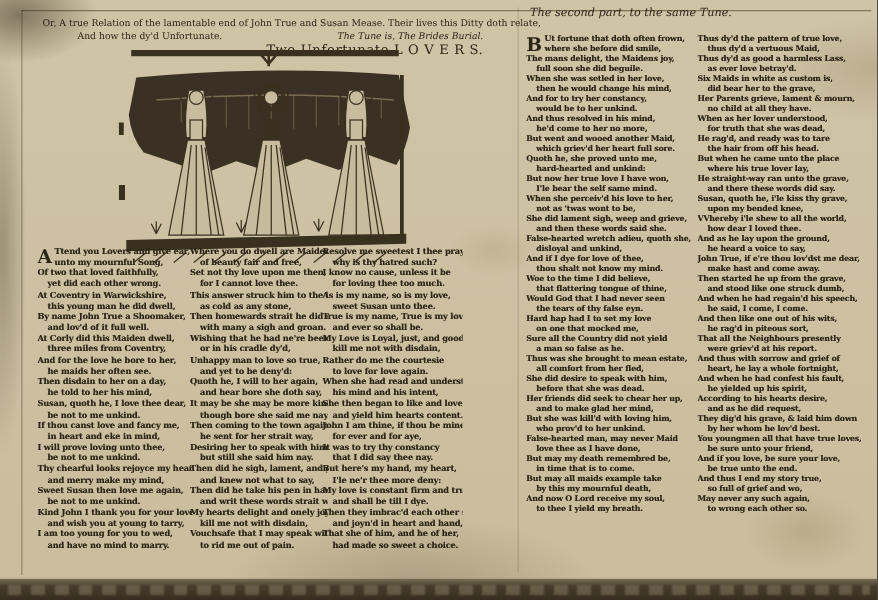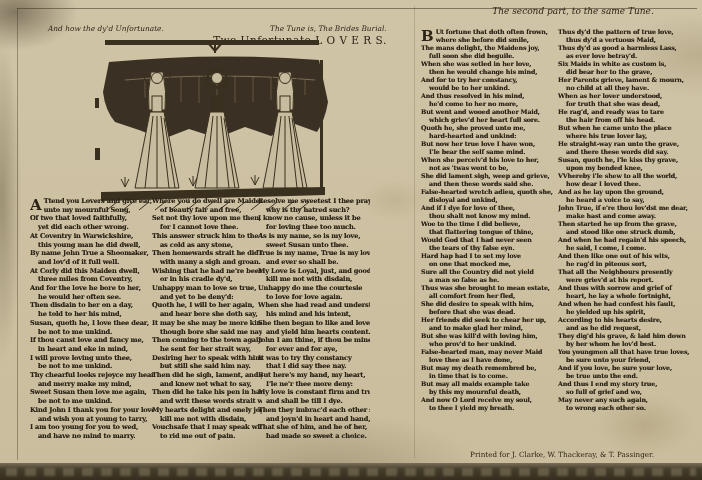--- a/index.html
+++ b/index.html
@@ -19,23 +19,23 @@
   .rule-left{position:absolute;left:17px;top:8px;width:1px;height:452px;background:rgba(62,52,34,.4);}
   .rule-mid{position:absolute;left:414px;top:6px;width:1px;height:452px;background:rgba(62,52,34,.18);}
   .bottom-strip{position:absolute;left:0;right:0;bottom:0;height:17px;
     background:linear-gradient(#7a6f58,#453d2c 35%,#352e1e);}
   .bottom-strip::after{content:"";position:absolute;left:6px;right:6px;top:5px;height:8px;
     background:repeating-linear-gradient(90deg, rgba(196,184,146,.28) 0 11px, transparent 11px 19px);
     filter:blur(1px);}
   .main-title{position:absolute;left:150px;top:2px;width:300px;text-align:center;
     font-size:10.5px;letter-spacing:.5px;white-space:nowrap;margin-top:32px;}
   .sub1{position:absolute;left:34px;top:14px;font-size:7.4px;white-space:nowrap;}
-  .sub2{position:absolute;left:48px;top:24px;font-size:7.4px;white-space:nowrap;font-style:italic;}
+  .sub2{position:absolute;left:62px;top:24px;font-size:7.4px;white-space:nowrap;}
   .tune{position:absolute;left:270px;top:24px;font-size:7.4px;font-style:italic;white-space:nowrap;}
-  .second-part{position:absolute;left:448px;top:6px;width:250px;text-align:center;
+  .second-part{position:absolute;left:424px;top:6px;width:250px;
     font-size:9px;font-style:italic;white-space:nowrap;}
   .imprint{position:absolute;left:428px;top:450px;width:268px;text-align:center;
     font-size:7.2px;white-space:nowrap;}
   .woodcut{position:absolute;left:95px;top:40px;width:237px;height:172px;}
   .col{position:absolute;overflow:hidden;}
   .col .line{white-space:nowrap;font-weight:700;letter-spacing:-.15px;
     text-shadow:0 0 .3px rgba(44,36,23,.55);}
   .col.leftpart .line{font-size:6.6px;line-height:8.7px;}
   .col.rightpart .line{font-size:6.3px;line-height:8px;}
   .line.ind{padding-left:8px;}
@@ -51,20 +51,21 @@
 </head>
 <body>
 
 <div class="sheet">
 
   <div class="rule-top"></div>
   <div class="rule-left"></div>
   <div class="rule-mid"></div>
 
   <div class="main-title">Two Unfortunate L O V E R S.</div>
+  <div class="sub1">Or,  A true Relation of the lamentable end of John True and Susan Mease.   Their lives this Ditty doth relate,</div>
   <div class="sub2">And how the dy'd Unfortunate.</div>
   <div class="tune">The Tune is, The Brides Burial.</div>
   <div class="second-part">The second part,  to the same Tune.</div>
 
   <svg class="woodcut" viewBox="0 0 237 172">
 
     <rect x="10" y="0" width="214" height="5" fill="#39301f"></rect>
     <rect x="0" y="58" width="4" height="10" fill="#39301f"></rect>
     <rect x="0" y="108" width="5" height="12" fill="#39301f"></rect>
 
@@ -146,21 +147,21 @@
       <div class="line ind">unto my mournful Song,</div>
       <div class="line">Of two that loved faithfully,</div>
       <div class="line ind">yet did each other wrong.</div>
       <div class="line gap">At Coventry in Warwickshire,</div>
       <div class="line ind">this young man he did dwell,</div>
       <div class="line">By name John True a Shoomaker,</div>
       <div class="line ind">and lov'd of it full well.</div>
       <div class="line gap">At Corly did this Maiden dwell,</div>
       <div class="line ind">three miles from Coventry,</div>
       <div class="line">And for the love he bore to her,</div>
-      <div class="line ind">he would her often see.</div>
+      <div class="line ind">he maids her often see.</div>
       <div class="line gap">Then disdain to her on a day,</div>
       <div class="line ind">he told to her his mind,</div>
       <div class="line">Susan, quoth he, I love thee dear,</div>
       <div class="line ind">be not to me unkind.</div>
       <div class="line gap">If thou canst love and fancy me,</div>
       <div class="line ind">in heart and eke in mind,</div>
       <div class="line">I will prove loving unto thee,</div>
       <div class="line ind">be not to me unkind.</div>
       <div class="line gap">Thy chearful looks rejoyce my heart,</div>
       <div class="line ind">and merry make my mind,</div>
@@ -205,21 +206,21 @@
       <div class="line">Resolve me sweetest I thee pray,</div>
       <div class="line ind">why is thy hatred such?</div>
       <div class="line">I know no cause, unless it be</div>
       <div class="line ind">for loving thee too much.</div>
       <div class="line gap">As is my name, so is my love,</div>
       <div class="line ind">sweet Susan unto thee.</div>
       <div class="line">True is my name, True is my love,</div>
       <div class="line ind">and ever so shall be.</div>
       <div class="line gap">My Love is Loyal, just, and good,</div>
       <div class="line ind">kill me not with disdain,</div>
-      <div class="line">Unhappy do me the courtesie</div>
+      <div class="line">Rather do me the courtesie</div>
       <div class="line ind">to love for love again.</div>
       <div class="line gap">When she had read and understood,</div>
       <div class="line ind">his mind and his intent,</div>
       <div class="line">She then began to like and love,</div>
       <div class="line ind">and yield him hearts content.</div>
       <div class="line gap">John I am thine, if thou be mine,</div>
       <div class="line ind">for ever and for aye,</div>
       <div class="line">It was to try thy constancy</div>
       <div class="line ind">that I did say thee nay.</div>
       <div class="line gap">But here's my hand, my heart,</div>
@@ -326,15 +327,14 @@
       <div class="line gap">You youngmen all that have true loves,</div>
       <div class="line ind">be sure unto your friend,</div>
       <div class="line">And if you love, be sure your love,</div>
       <div class="line ind">be true unto the end.</div>
       <div class="line gap">And thus I end my story true,</div>
       <div class="line ind">so full of grief and wo,</div>
       <div class="line">May never any such again,</div>
       <div class="line ind">to wrong each other so.</div>
     </div>
 
-  <div class="imprint">Printed for J. Clarke, W. Thackeray, &amp; T. Passinger.</div>
   <div class="bottom-strip"></div>
 </div>
 
 </body></html>

